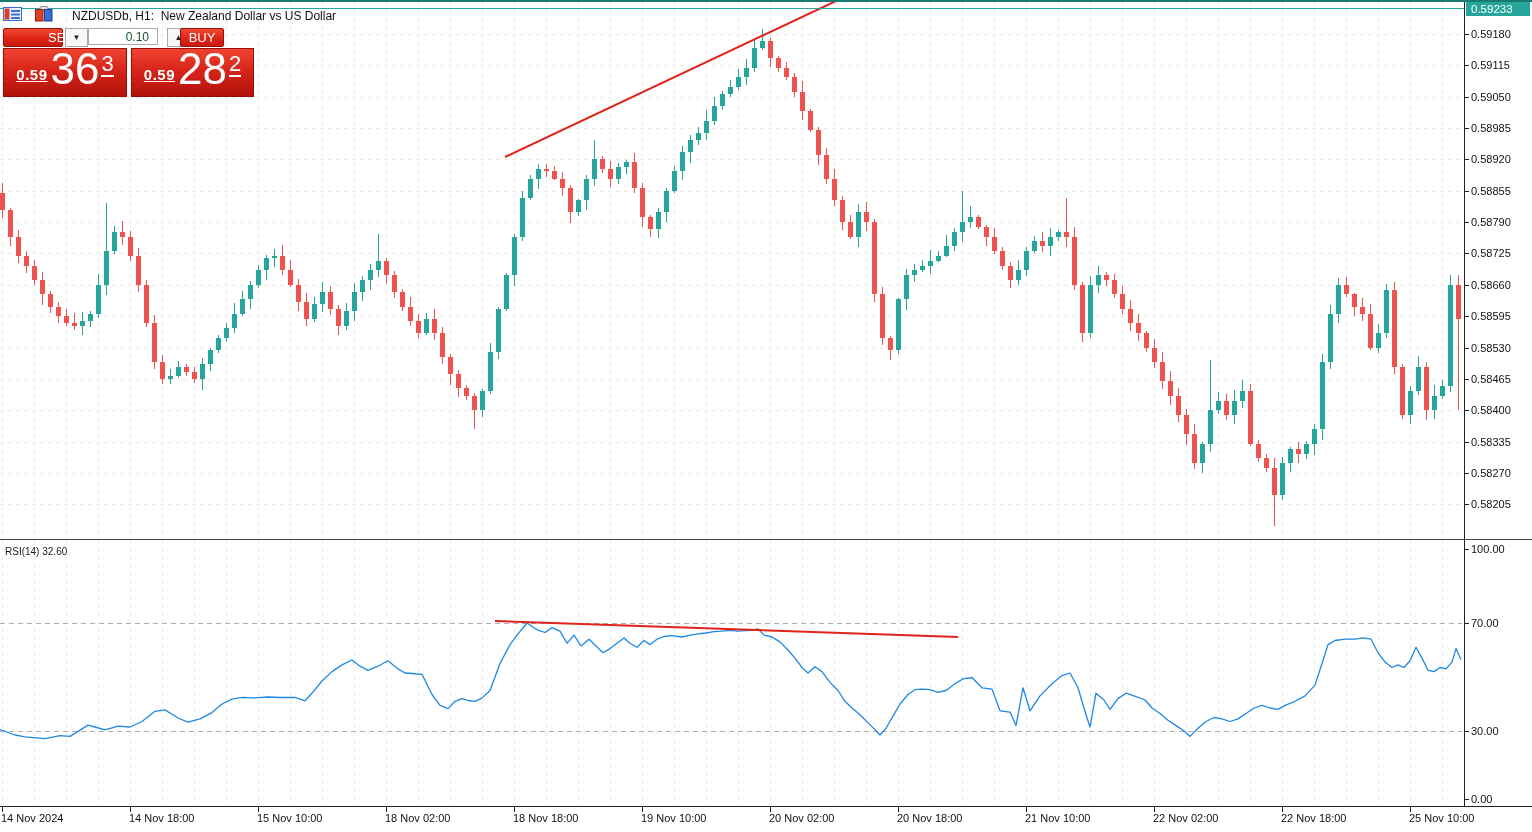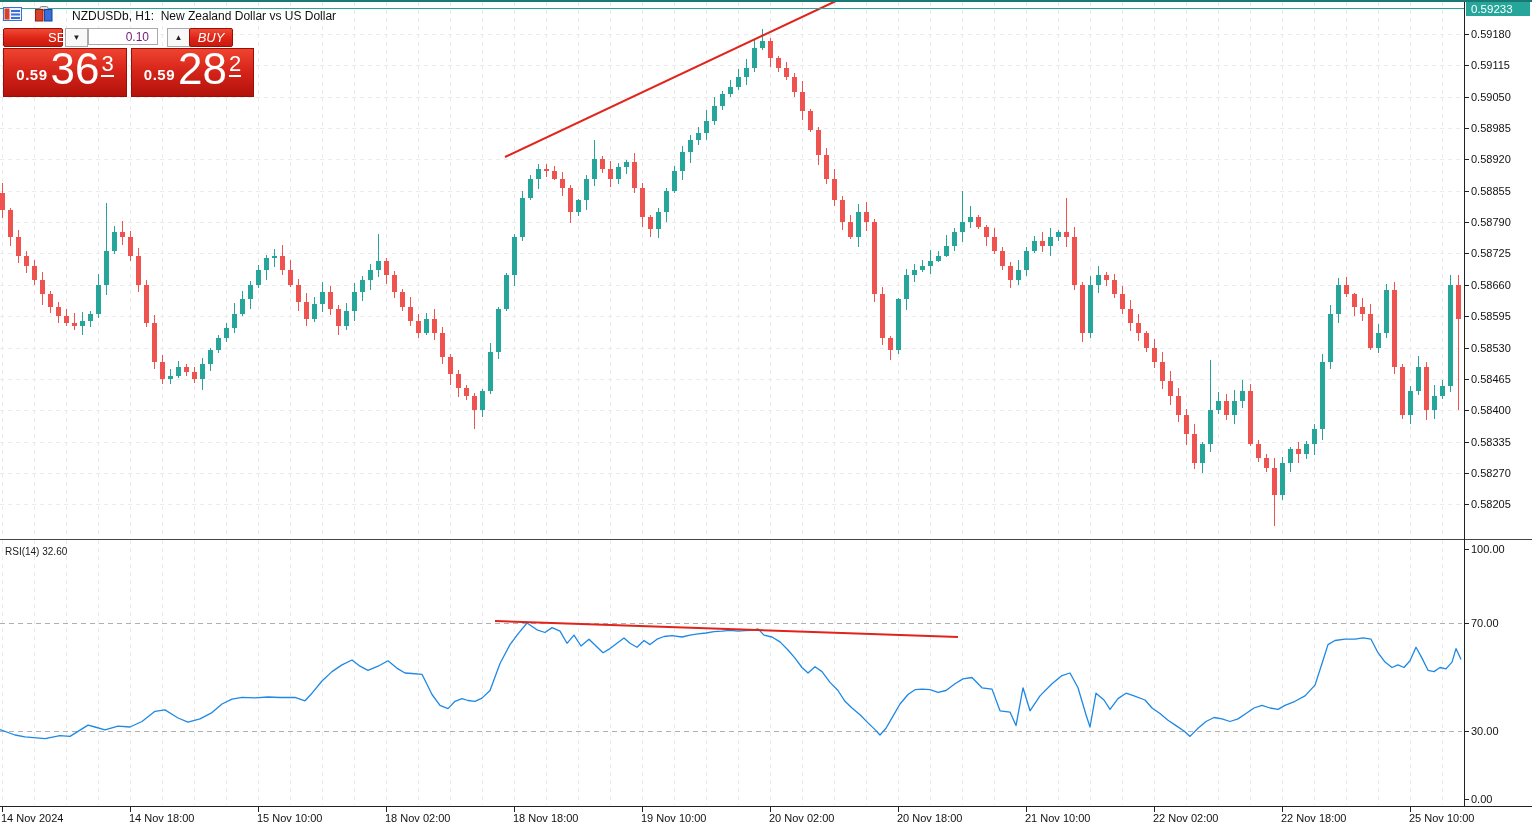--- a/index.html
+++ b/index.html
@@ -18,28 +18,28 @@
     color:#fff;font-size:13px;text-align:center;line-height:18px;
     background:linear-gradient(180deg,#f04a33 0%,#dd2417 55%,#c91a0e 100%);
     border:1px solid #9b0d07;border-radius:2px;cursor:pointer;
   }
   .step-btn{
     background:#f8f8f8;border:1px solid #aaaaaa;text-align:center;line-height:17px;
     font-size:8px;color:#222;cursor:pointer;
   }
   .vol-input{
     border:1px solid #aaaaaa;font-size:12px;text-align:right;padding:0 8px 0 0;
-    font-family:"Liberation Sans",sans-serif;color:#701a75;background:#fff;outline:none;
+    font-family:"Liberation Sans",sans-serif;color:#14532d;background:#fff;outline:none;
   }
   .quote-panel{
     color:#fff;display:flex;align-items:baseline;justify-content:center;
     background:linear-gradient(180deg,#ef4430 0%,#d7251a 45%,#b2120b 100%);
     border:1px solid #9b0d07;box-sizing:border-box;
   }
-  .q-small{font-size:15px;font-weight:bold;letter-spacing:0.5px;margin-right:3px;position:relative;top:-4px;}
+  .q-small{font-size:15px;font-weight:bold;letter-spacing:0.5px;margin-right:3px;position:relative;top:-4px;text-decoration:underline;}
   .q-big{font-size:44px;line-height:40px;}
   .q-sup{font-size:22px;align-self:flex-start;margin-top:4px;margin-left:2px;border-bottom:2px solid #fff;line-height:22px;}
   #rsi-label{position:absolute;left:5px;top:546px;font-size:10px;color:#1a1a1a;}
 </style>
 </head>
 <body>
 
 <div id="app">
 
   <svg id="chart-svg" width="1532" height="832">
@@ -623,21 +623,21 @@
         <rect x="10.5" y="3.5" width="7.5" height="11.5" fill="#3a6fd8" stroke="#1d3f9b"></rect>
       </svg>
     </span>
     <span class="ttl">NZDUSDb, H1:  New Zealand Dollar vs US Dollar</span>
   </div>
 
   <div class="tp tp-btn" style="left:3px;top:28px;width:60px;height:19px;padding-left:44px;">SELL</div>
   <div class="tp step-btn" style="left:65px;top:28px;width:23px;height:19px;"><span>▼</span></div>
   <input class="tp vol-input" style="left: 88px; top: 28px; width: 70px; height: 17px;" value="0.10">
   <div class="tp step-btn" style="left:167px;top:28px;width:23px;height:19px;"><span>▲</span></div>
-  <div class="tp tp-btn" style="left:189px;top:28px;width:44px;height:19px;font-style:italic;">BUY</div>
+  <div class="tp tp-btn" style="left:180px;top:28px;width:44px;height:19px;">BUY</div>
 
   <div class="tp quote-panel" style="left:3px;top:48px;width:124px;height:49px;">
     <span class="q-small">0.59</span>
     <span class="q-big">36</span>
     <span class="q-sup">3</span>
   </div>
   <div class="tp quote-panel" style="left:131px;top:48px;width:123px;height:49px;">
     <span class="q-small">0.59</span>
     <span class="q-big">28</span>
     <span class="q-sup">2</span>

